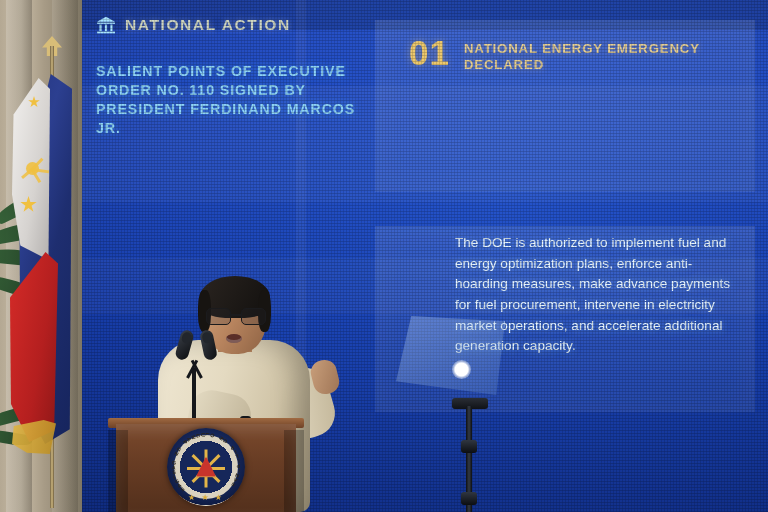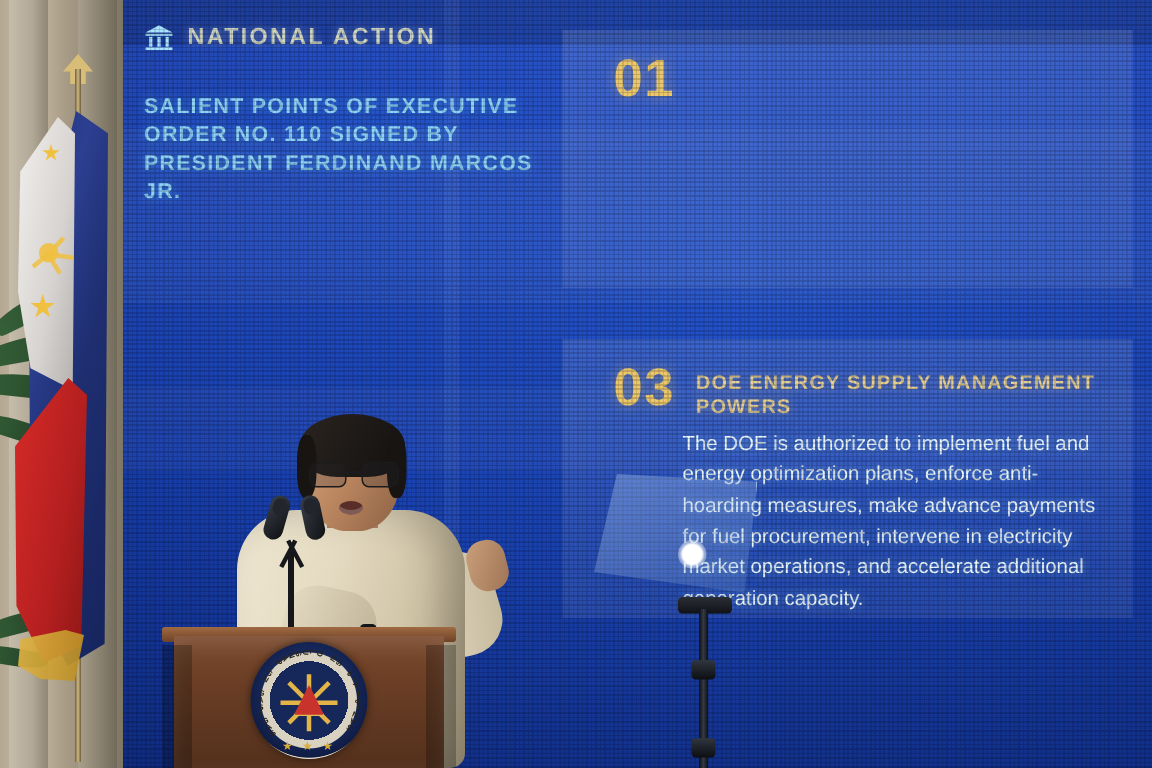--- a/index.html
+++ b/index.html
@@ -191,28 +191,25 @@
           <rect x="1" y="19" width="22" height="2.2" fill="#a8e4ff"></rect>
         </svg>
         <span class="kicker-text">NATIONAL ACTION</span>
       </div>
       <div class="subtitle">SALIENT POINTS OF EXECUTIVE ORDER NO. 110 SIGNED BY PRESIDENT FERDINAND MARCOS JR.</div>
     </div>
 
     <div class="card c01">
       <div class="card-inner">
         <div class="cnum">01</div>
+        <div class="ctitle">NATIONAL ENERGY EMERGENCY DECLARED</div>
       </div>
     </div>
 
     <div class="card c03">
-      <div class="card-inner">
-        <div class="cnum">03</div>
-        <div class="ctitle">DOE ENERGY SUPPLY MANAGEMENT POWERS</div>
-      </div>
       <div class="cbody">The DOE is authorized to implement fuel and energy optimization plans, enforce anti-hoarding measures, make advance payments for fuel procurement, intervene in electricity market operations, and accelerate additional generation capacity.</div>
     </div>
 
     <div class="led"></div>
   </div>
 
   <div class="flagwrap">
     <div class="finial"></div>
     <div class="pole"></div>
     <div class="flag"></div>

